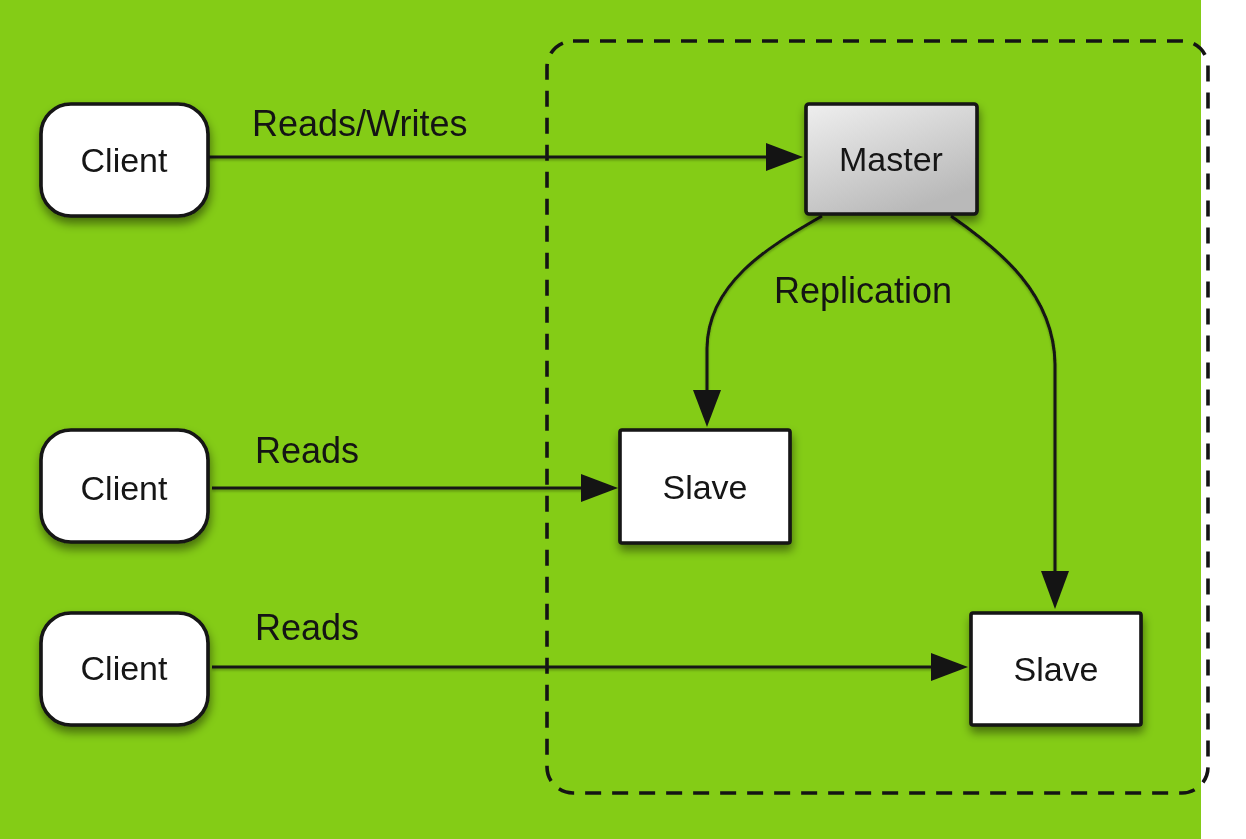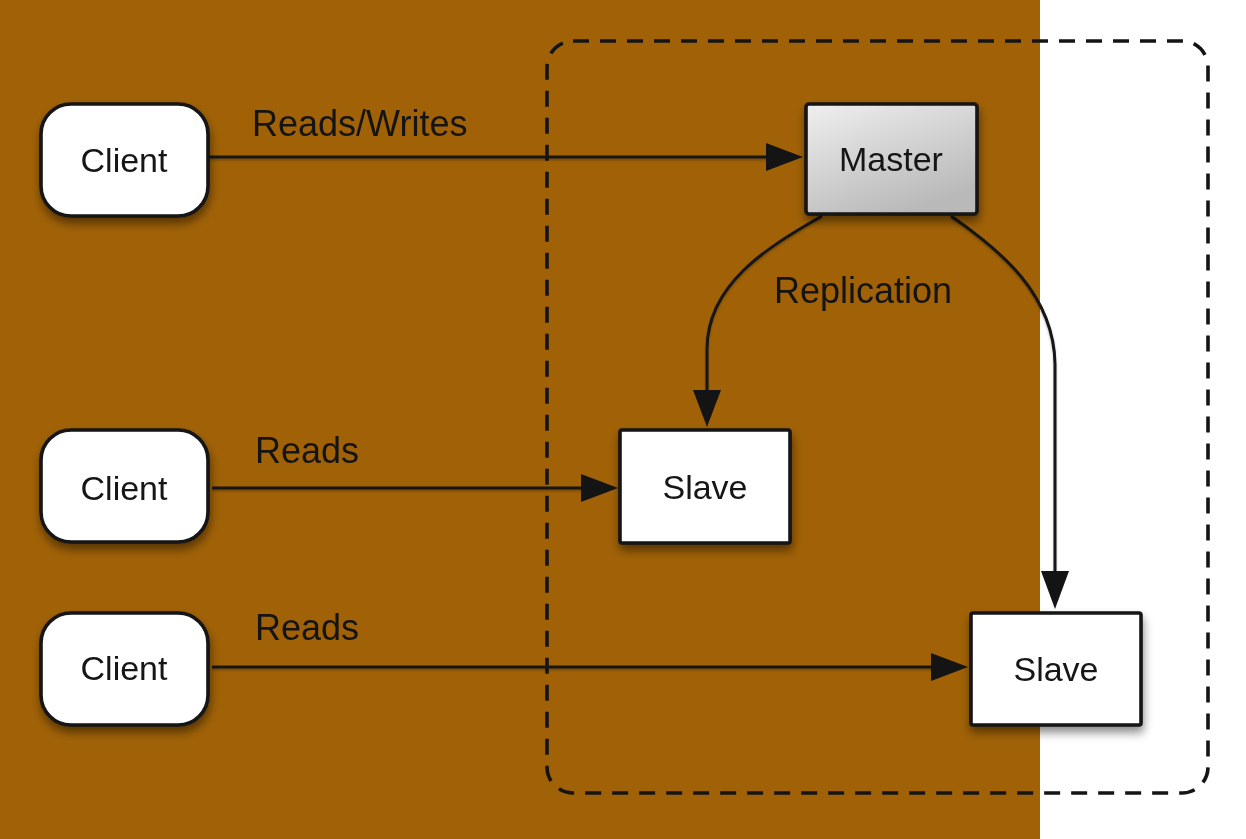--- a/index.html
+++ b/index.html
@@ -6,23 +6,23 @@
     margin: 0;
     padding: 0;
     background: #ffffff;
     width: 1246px;
     height: 839px;
     overflow: hidden;
     font-family: "Liberation Sans", sans-serif;
   }
   .canvas {
     position: relative;
-    width: 1040px;
+    width: 1201px;
     height: 839px;
-    background: #a16207;
+    background: #84cc16;
   }
   svg { display: block; }
   text {
     font-family: "Liberation Sans", sans-serif;
     fill: #141414;
   }
   .node-label { font-size: 34px; }
   .edge-label { font-size: 36px; }
 </style>
 </head>

